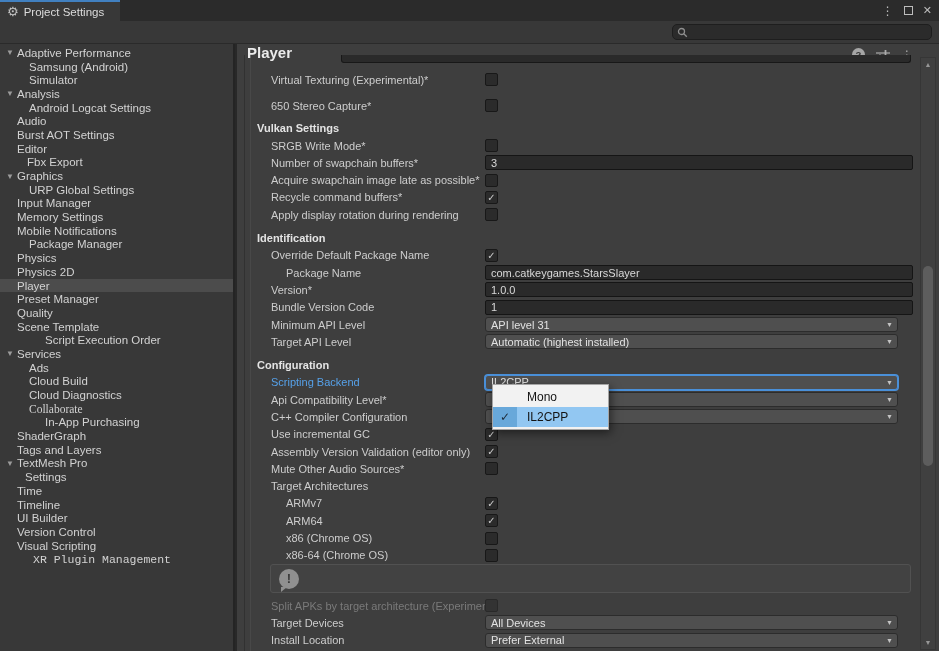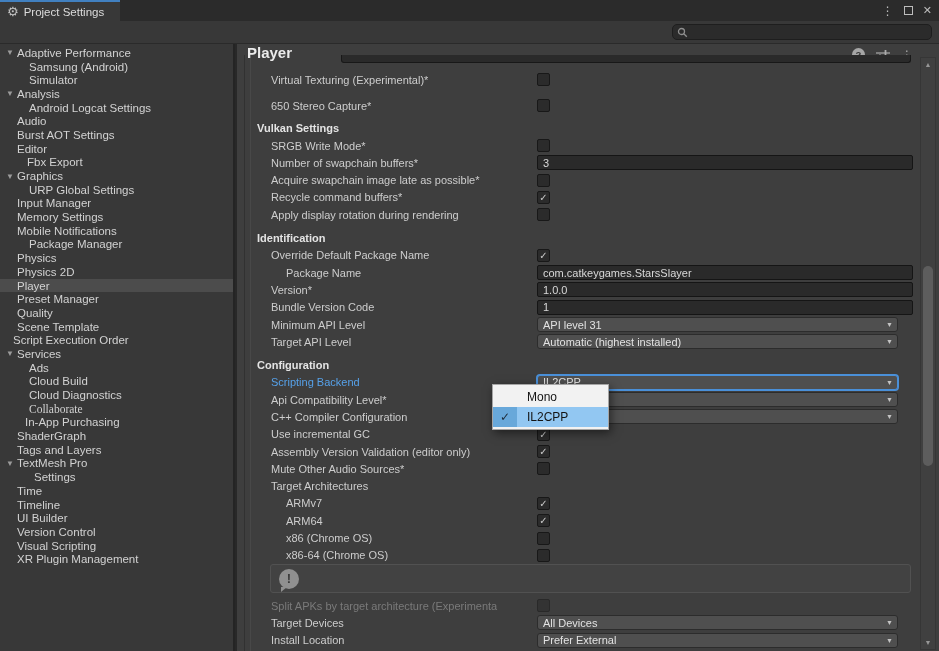--- a/index.html
+++ b/index.html
@@ -35,21 +35,21 @@
   .edge1 { position:absolute; left:7px; top:11px; bottom:0; width:1px; background:#313131; }
   .edge2 { position:absolute; left:13px; top:11px; bottom:0; width:1px; background:#484848; }
   .main-title { position:absolute; left:10px; top:0; font-size:15px; font-weight:bold; color:#ebebeb; }
   .main-icons { position:absolute; top:4px; right:26px; display:flex; gap:11px; align-items:center; }
   .help-ic { width:13px; height:13px; border-radius:50%; background:#a6a6a6; color:#333;
              font-size:9.5px; font-weight:bold; text-align:center; line-height:13px; }
   .kebab-ic { color:#ababab; font-size:12px; line-height:1; }
 
   .rows { position:absolute; left:0; top:11px; right:26px; bottom:0; overflow:hidden; }
   .row { display:flex; align-items:center; height:17.3px; }
-  .lbl { flex:none; width:300px; padding-left:34px; font-size:11px; color:#cdcdcd; white-space:nowrap; overflow:hidden; }
+  .lbl { flex:none; width:248px; padding-left:34px; font-size:11px; color:#cdcdcd; white-space:nowrap; overflow:hidden; }
   .row.sub .lbl { padding-left:49px; }
   .row.t-header { }
   .row.t-header .lbl { padding-left:20px; font-weight:bold; color:#e4e4e4; width:auto; }
   .row.blue .lbl { color:#56a1e9; }
   .row.dis .lbl { color:#7a7a7a; }
   .ctrl { flex:1; display:flex; align-items:center; min-width:0; }
 
   .cb { width:13px; height:13px; background:#2b2b2b; border:1px solid #181818; border-radius:2px;
         color:#c9c9c9; font-size:10px; line-height:11px; text-align:center; flex:none; }
   .row.dis .cb { opacity:.55; }
@@ -200,21 +200,21 @@
         <span>Preset Manager</span>
       </div>
       <div class="sb-row" style="padding-left: 4px;">
         <span class="tri"></span>
         <span>Quality</span>
       </div>
       <div class="sb-row" style="padding-left: 4px;">
         <span class="tri"></span>
         <span>Scene Template</span>
       </div>
-      <div class="sb-row" style="">
+      <div class="sb-row" style=" margin-left: 32px;">
         <span class="tri"></span>
         <span>Script Execution Order</span>
       </div>
       <div class="sb-row" style="padding-left: 4px;">
         <span class="tri">▼</span>
         <span>Services</span>
       </div>
       <div class="sb-row" style="padding-left: 16px;">
         <span class="tri"></span>
         <span>Ads</span>
@@ -224,37 +224,37 @@
         <span>Cloud Build</span>
       </div>
       <div class="sb-row" style="padding-left: 16px;">
         <span class="tri"></span>
         <span>Cloud Diagnostics</span>
       </div>
       <div class="sb-row" style="padding-left: 16px; font-family: Liberation Serif, serif;">
         <span class="tri"></span>
         <span>Collaborate</span>
       </div>
-      <div class="sb-row" style="padding-left: 12px;">
+      <div class="sb-row" style="padding-left: 32px;">
         <span class="tri"></span>
         <span>In-App Purchasing</span>
       </div>
       <div class="sb-row" style="padding-left: 4px;">
         <span class="tri"></span>
         <span>ShaderGraph</span>
       </div>
       <div class="sb-row" style="padding-left: 4px;">
         <span class="tri"></span>
         <span>Tags and Layers</span>
       </div>
       <div class="sb-row" style="padding-left: 4px;">
         <span class="tri">▼</span>
         <span>TextMesh Pro</span>
       </div>
-      <div class="sb-row" style="padding-left: 21px;">
+      <div class="sb-row" style="padding-left: 12px;">
         <span class="tri"></span>
         <span>Settings</span>
       </div>
       <div class="sb-row" style="padding-left: 4px;">
         <span class="tri"></span>
         <span>Time</span>
       </div>
       <div class="sb-row" style="padding-left: 4px;">
         <span class="tri"></span>
         <span>Timeline</span>
@@ -264,21 +264,21 @@
         <span>UI Builder</span>
       </div>
       <div class="sb-row" style="padding-left: 4px;">
         <span class="tri"></span>
         <span>Version Control</span>
       </div>
       <div class="sb-row" style="padding-left: 4px;">
         <span class="tri"></span>
         <span>Visual Scripting</span>
       </div>
-      <div class="sb-row" style="padding-left: 4px;">
+      <div class="sb-row" style="padding-left: 20px; font-family: Liberation Mono, monospace;">
         <span class="tri"></span>
         <span>XR Plugin Management</span>
       </div>
     </div>
 </div>
 
 <div class="main">
   <div class="edge1"></div>
   <div class="edge2"></div>
   <div class="main-title">Player</div>

